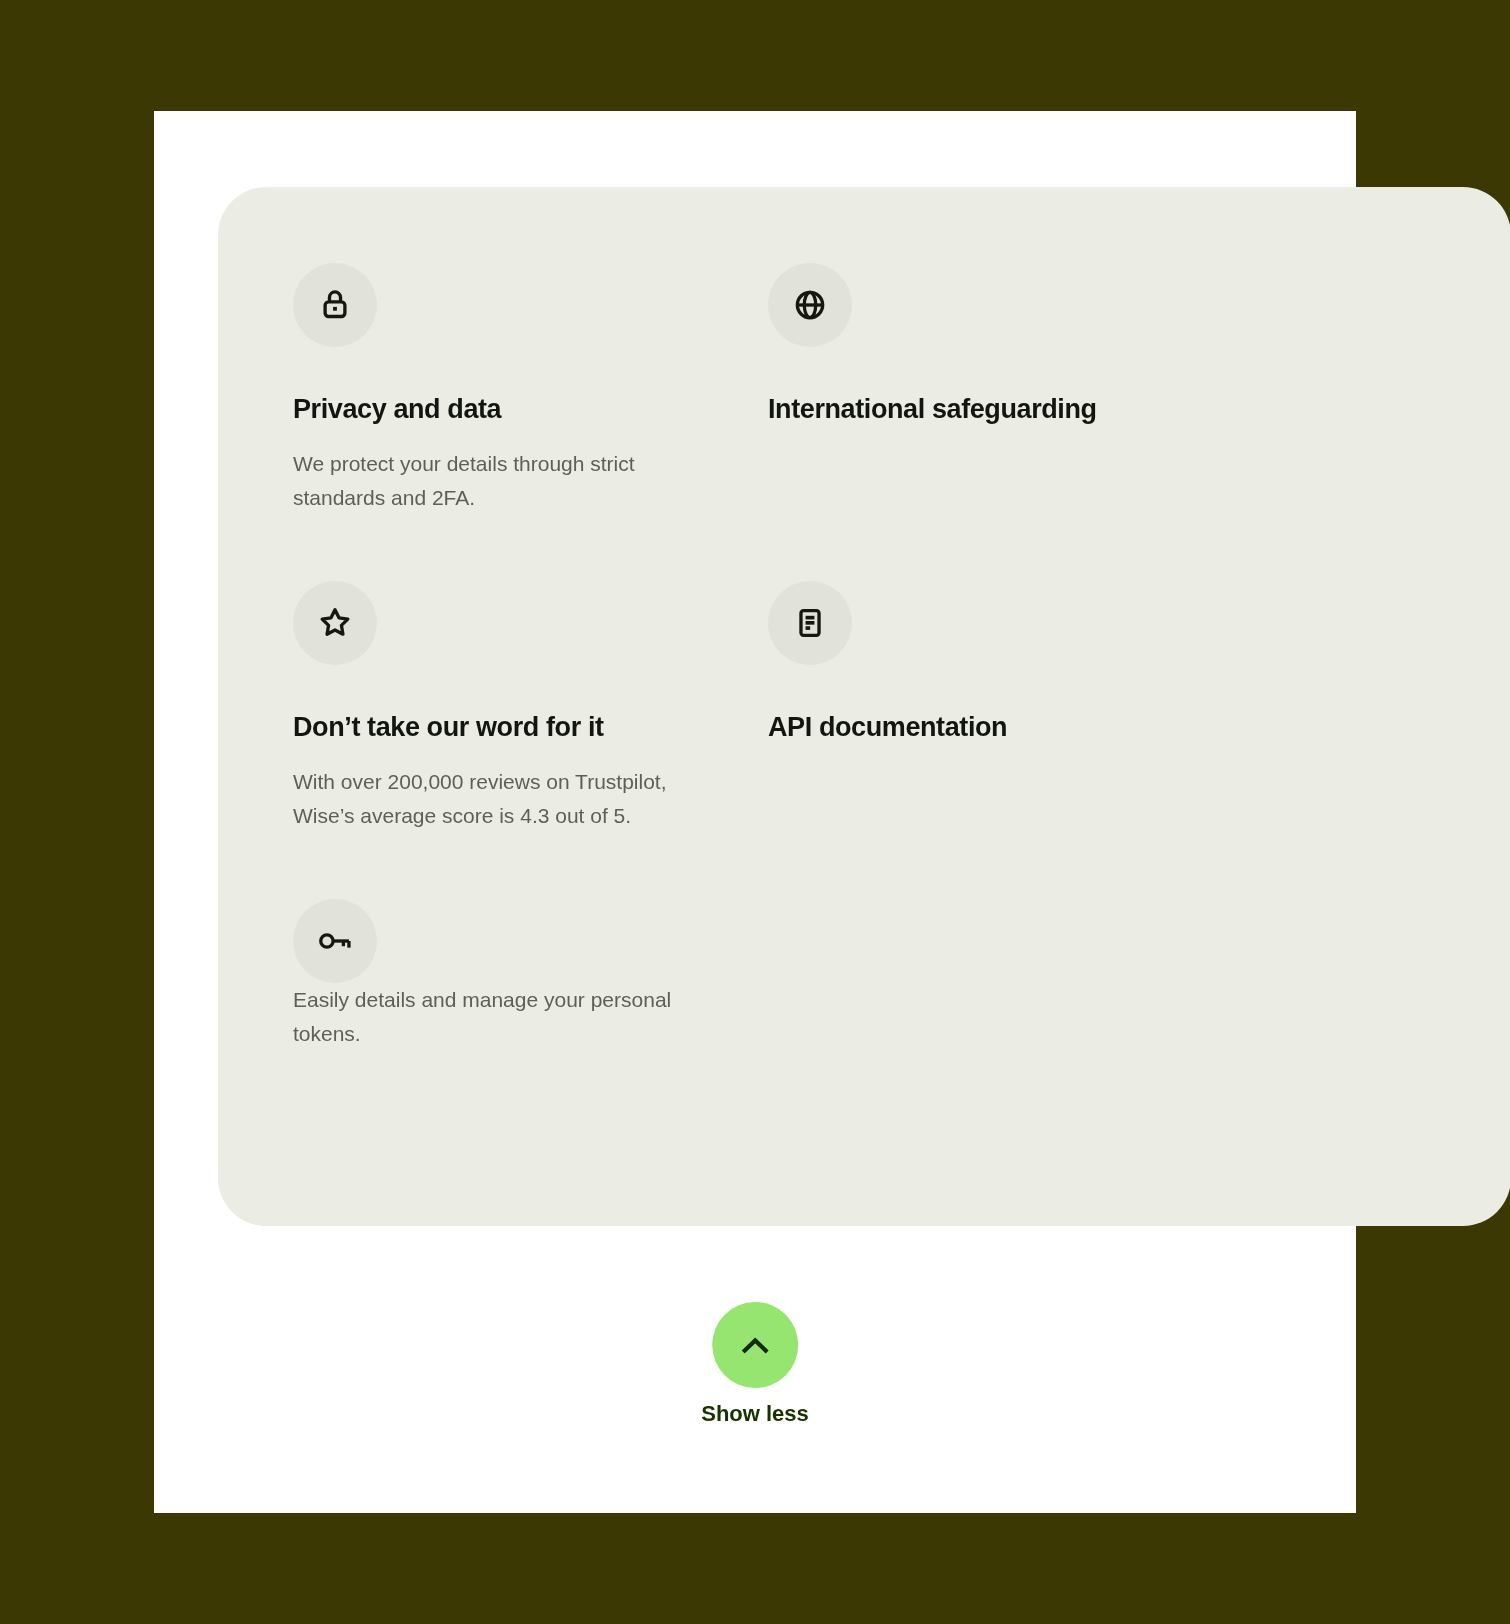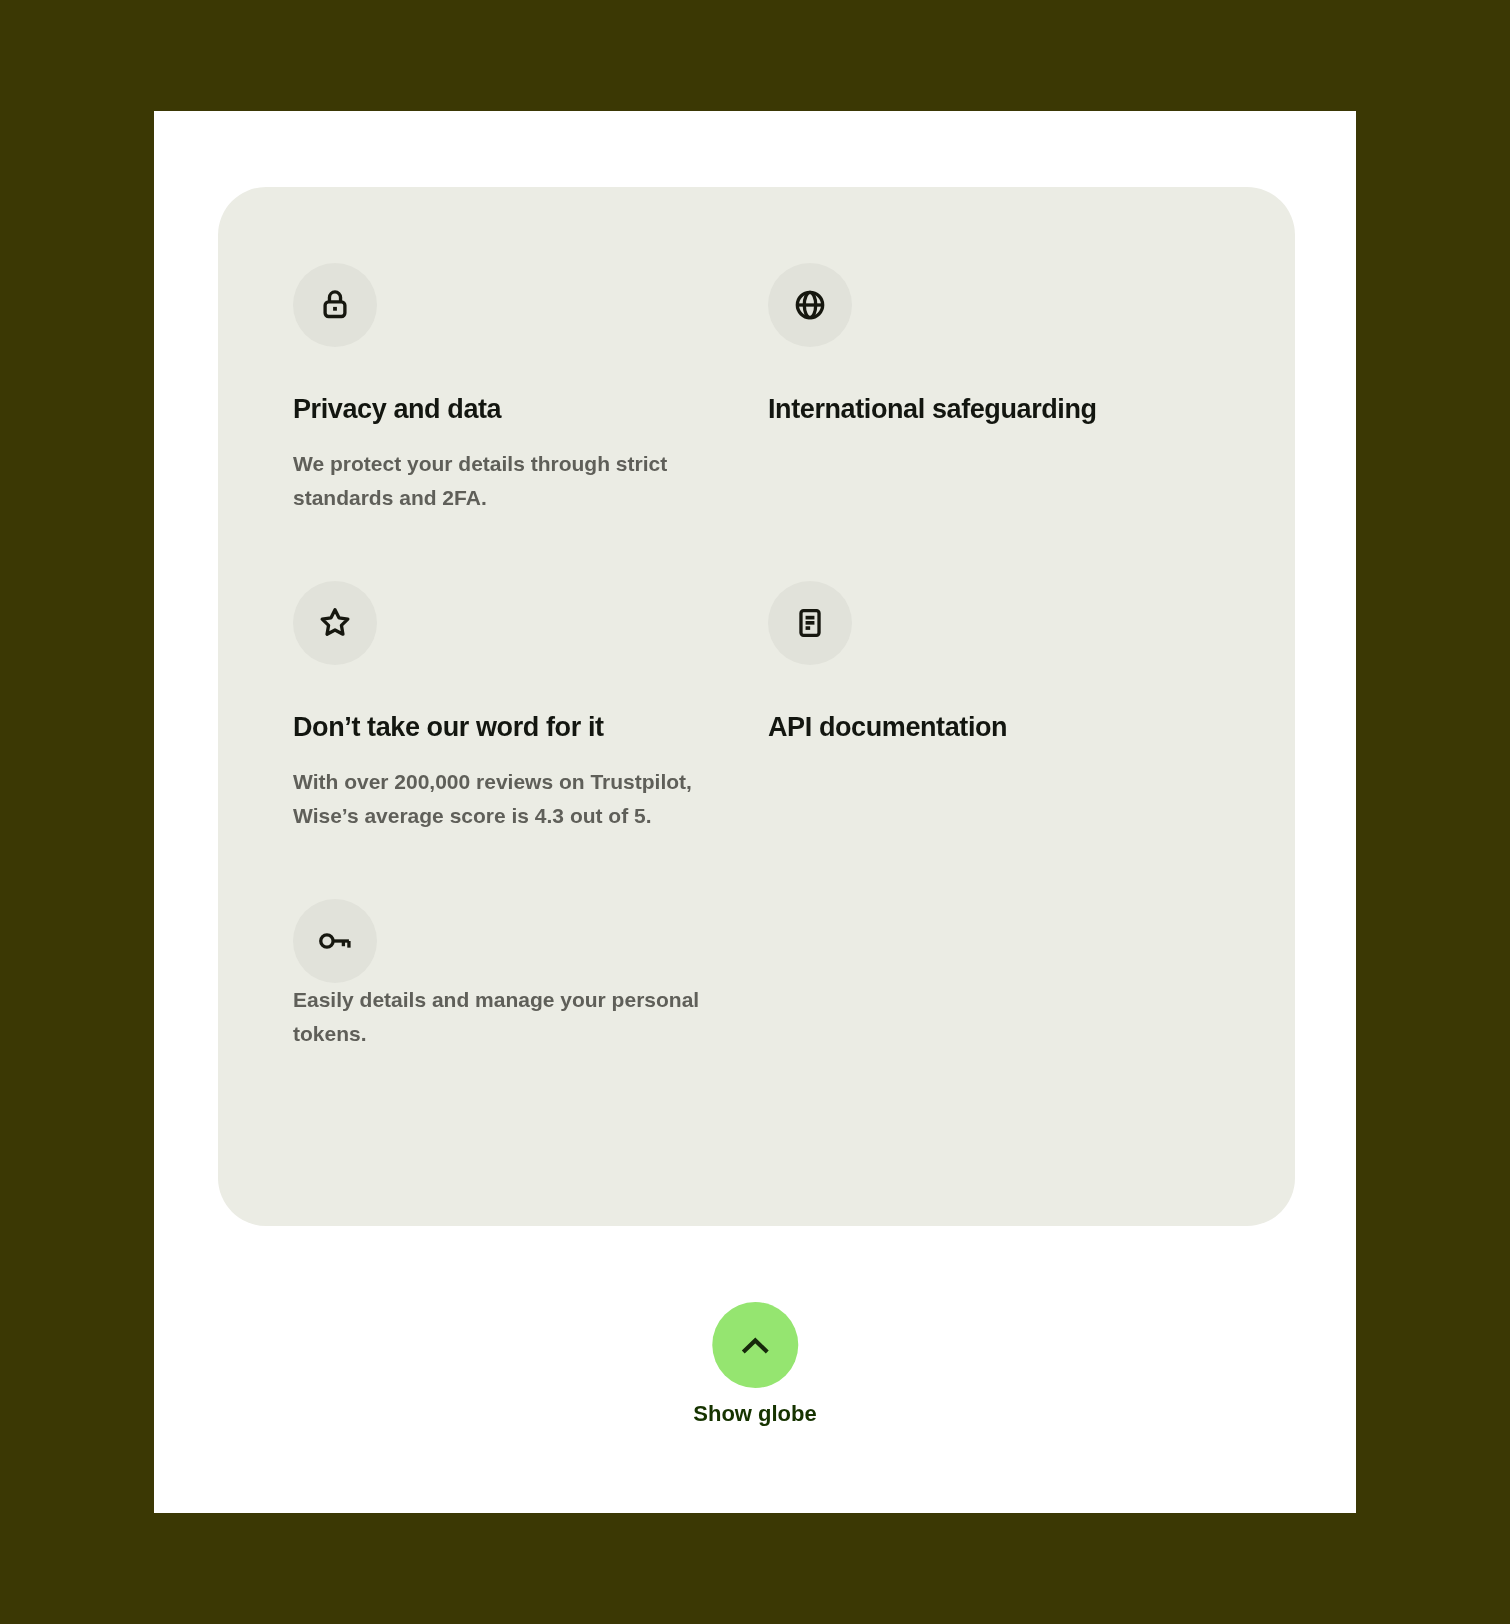--- a/index.html
+++ b/index.html
@@ -7,21 +7,21 @@
     width:1510px;height:1624px;
     font-family:"Liberation Sans","DejaVu Sans",sans-serif;
     background:var(--page_background,#3b3804);
     position:relative;overflow:hidden;
   }
   .card{
     position:absolute;left:154px;top:111px;width:1202px;height:1402px;
     background:var(--card_background,#ffffff);
   }
   .panel{
-    position:absolute;left:64px;top:76px;width:1077px;height:1039px;
+    position:absolute;left:64px;top:76px;width:1293px;height:1039px;
     background:var(--panel_background,#ebece4);
     border-radius:48px;box-sizing:border-box;
     padding:76px 30px 0 75px;
   }
   .grid{
     display:grid;
     grid-template-columns:475px auto;
     column-gap:0;row-gap:66px;
   }
   .feature{display:block;text-decoration:none;cursor:pointer;}
@@ -32,21 +32,21 @@
   }
   .icon-circle svg{display:block;}
   .feature h3{
     margin:44px 0 20px 0;
     font-size:27px;line-height:36px;font-weight:700;
     letter-spacing:-0.4px;white-space:nowrap;
     color:var(--heading_color,#131610);
   }
   .feature p{
     margin:0;max-width:420px;
-    font-size:21px;line-height:34px;font-weight:700;
+    font-size:21px;line-height:34px;font-weight:400;
     color:var(--body_color,#5f5f59);
   }
   .feature:nth-child(2) p{max-width:none;white-space:nowrap;}
   .feature:nth-child(4) p{max-width:436px;}
   .show-less{
     position:absolute;top:1191px;left:50%;transform:translateX(-50%);
     display:flex;flex-direction:column;align-items:center;
     background:none;border:none;padding:0;cursor:pointer;
     font-family:"Liberation Sans","DejaVu Sans",sans-serif;
   }
@@ -129,15 +129,15 @@
 
     </div>
   </div>
 
   <button class="show-less">
     <span class="show-less-circle">
       <svg width="30" height="17" viewBox="0 0 30 17">
         <polyline points="3,15 15,3.5 27,15" fill="none" stroke="#17290b" stroke-width="4.2"></polyline>
       </svg>
     </span>
-    <span class="show-less-label">Show globe</span>
+    <span class="show-less-label">Show less</span>
   </button>
 </div>
 
 </body></html>

